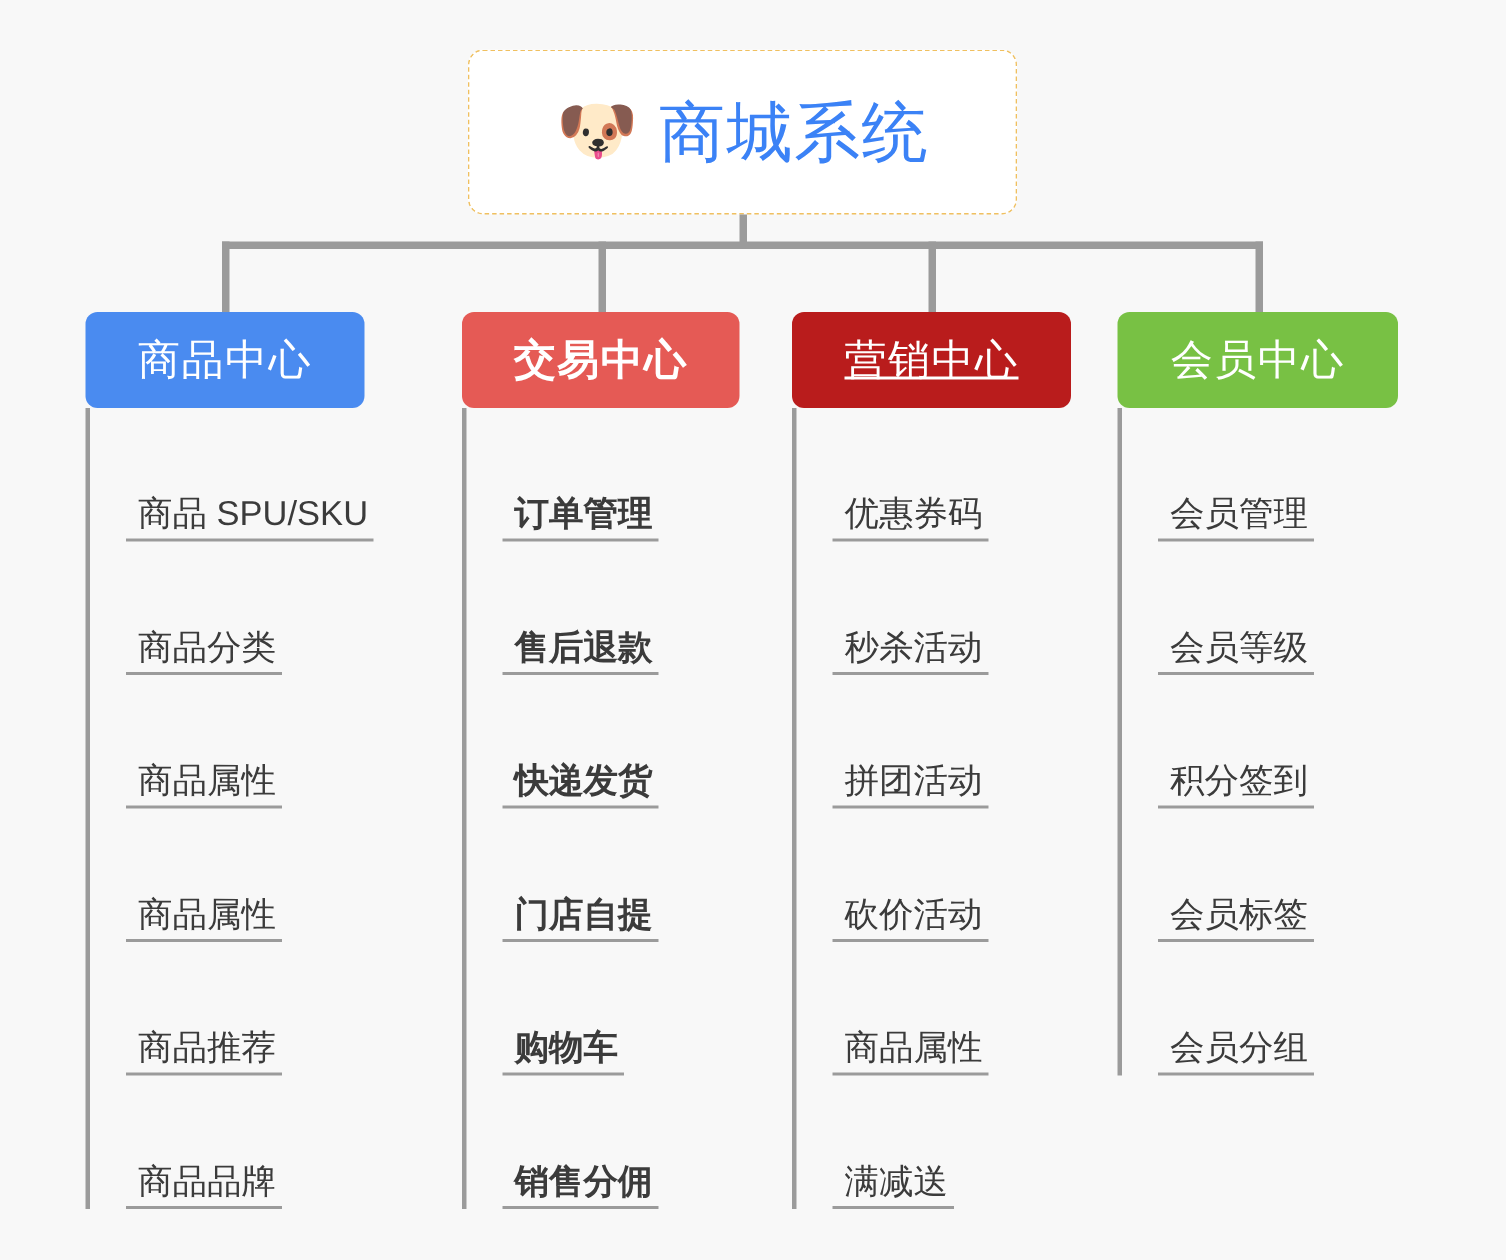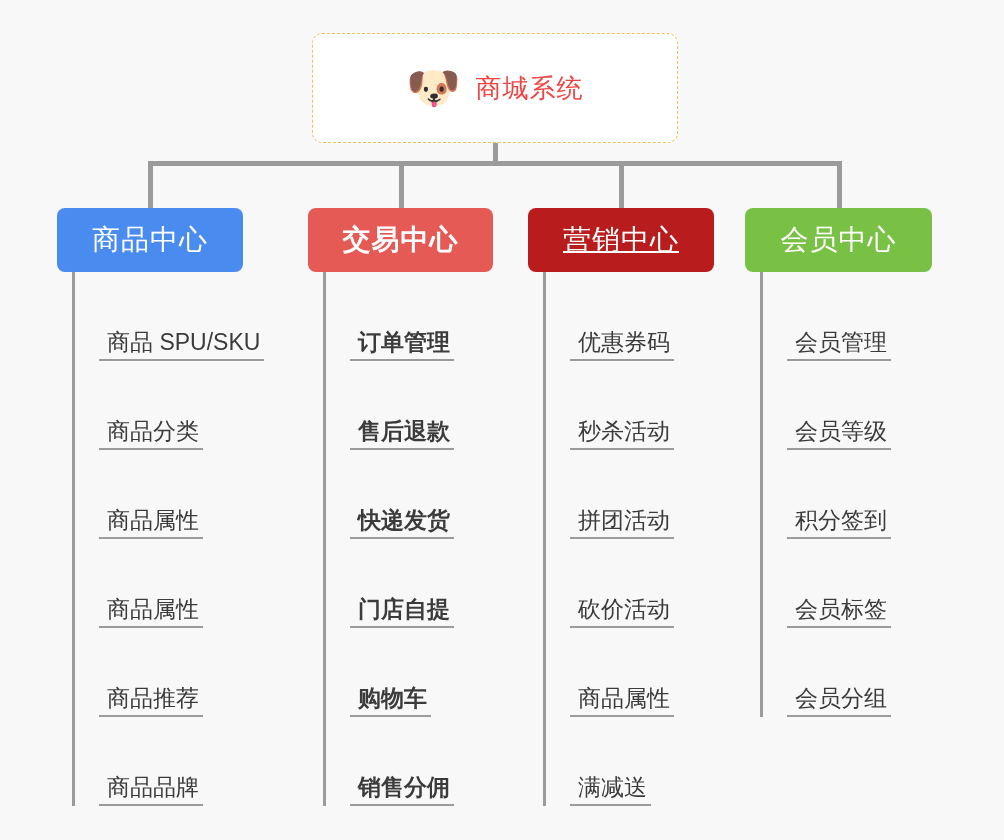--- a/index.html
+++ b/index.html
@@ -34,22 +34,22 @@
     align-items: center;
     justify-content: center;
     gap: 14px;
   }
   .root-emoji {
     font-size: 44px;
     line-height: 1;
     font-family: "DejaVu Sans", sans-serif;
   }
   .root-title {
-    font-size: 26px;
-    color: #ef4444;
+    font-size: 44px;
+    color: #3b82f6;
     letter-spacing: 1px;
     white-space: nowrap;
   }
 
   
   .conn {
     position: absolute;
     background: #9b9b9b;
   }
   .conn-stem {          
@@ -82,21 +82,20 @@
     display: flex;
     align-items: center;
     justify-content: center;
     color: #ffffff;
     font-size: 28px;
     letter-spacing: 1px;
     box-sizing: border-box;
   }
   .leaf-list {
     position: relative;
-    margin-left: 15px;
     padding-top: 0;
     border-left: 3px solid #9b9b9b;
   }
   .leaf {
     position: relative;
     height: 89px;
     display: flex;
     align-items: flex-end;
     padding-left: 32px;
     box-sizing: border-box;

